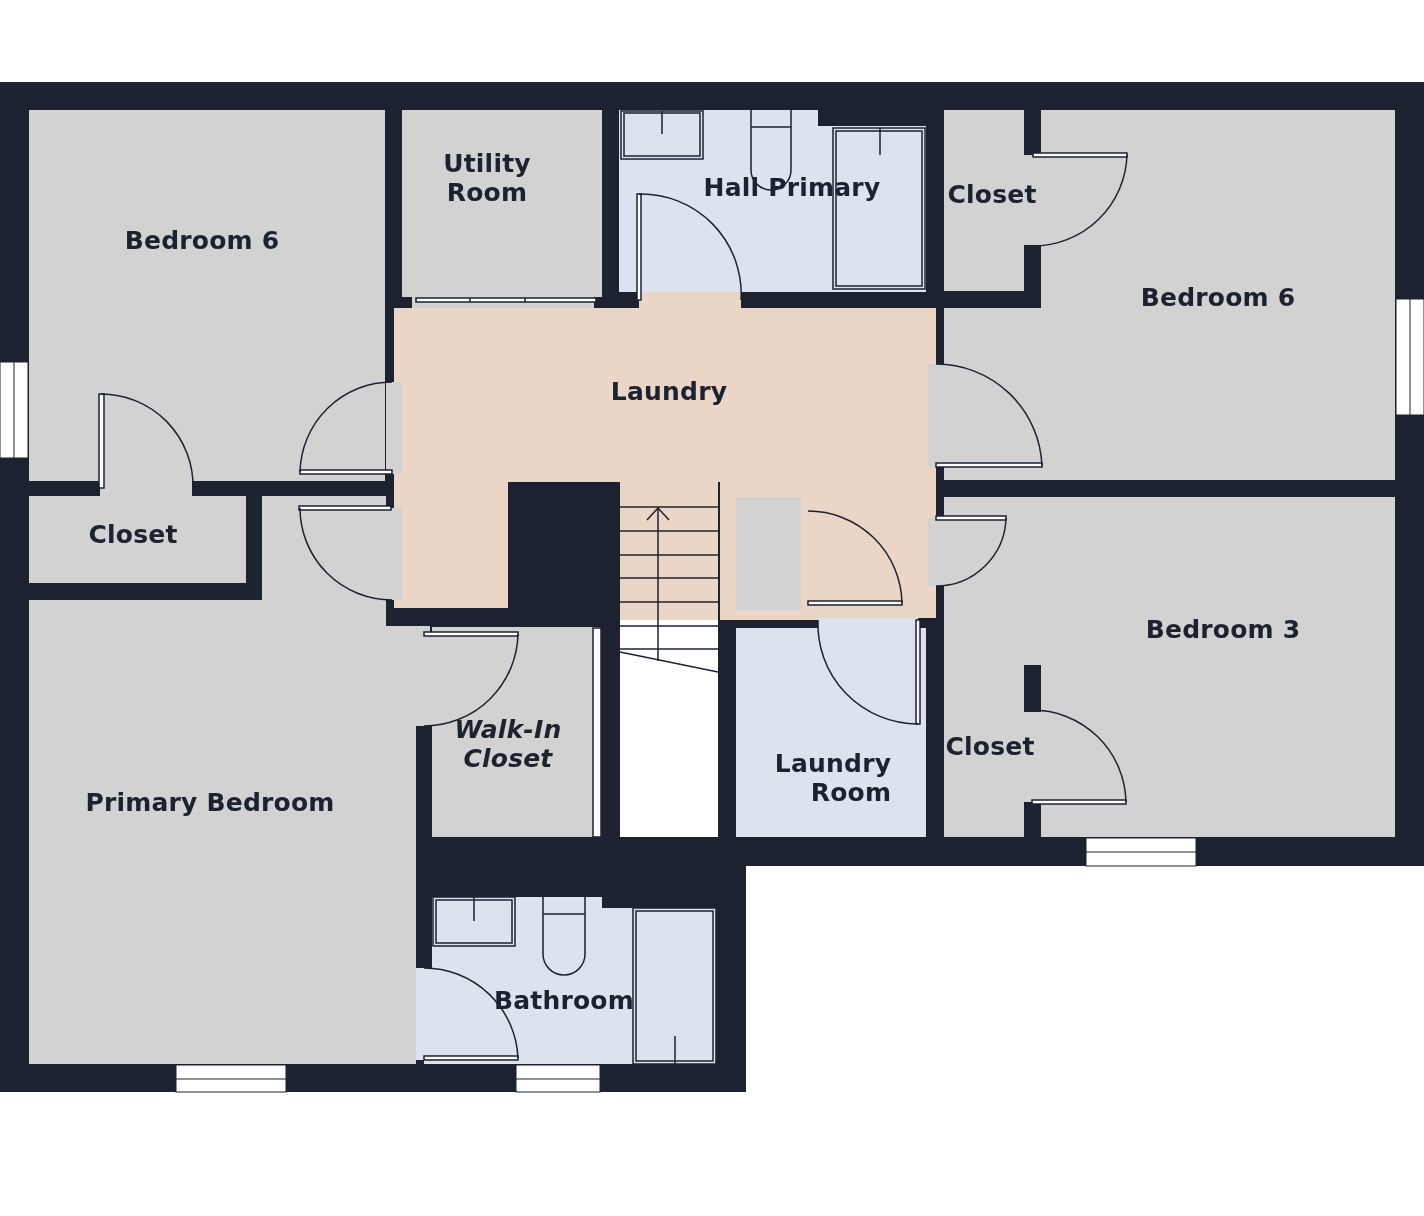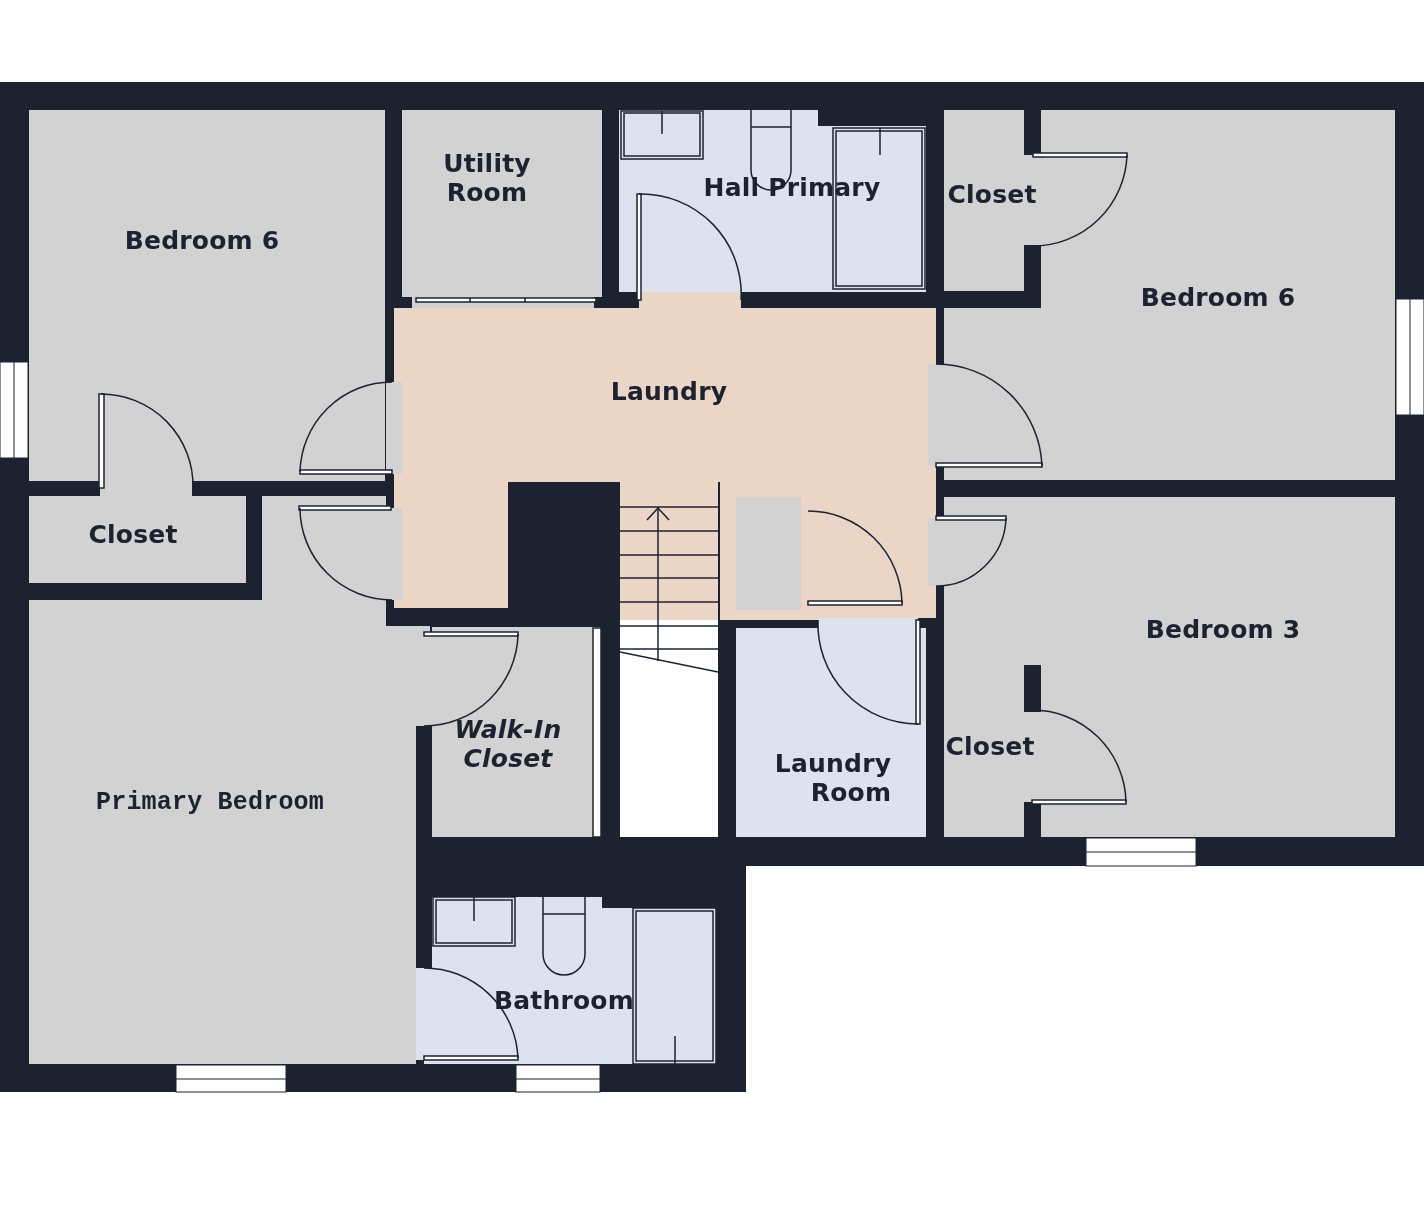--- a/index.html
+++ b/index.html
@@ -186,14 +186,14 @@
 <div class="label" style="left:508px; top:744px;font-style:italic;">
   <span>Walk-In</span>
   <span>Closet</span>
 </div>
 <div class="label" style="left:833px; top:778px;text-align:right;">
   <span>Laundry</span>
   <span>Room</span>
 </div>
 <div class="label" style="left:1223px; top:629px;text-align:right;">Bedroom 3</div>
 <div class="label" style="left:990px; top:746px;">Closet</div>
-<div class="label" style="left:210px; top:802px;font-family:Liberation Mono, monospace;">Primary Bedroom</div>
+<div class="label" style="left:210px; top:802px;">Primary Bedroom</div>
 <div class="label" style="left:564px; top:1000px;text-align:right;">Bathroom</div>
 
 </body></html>

